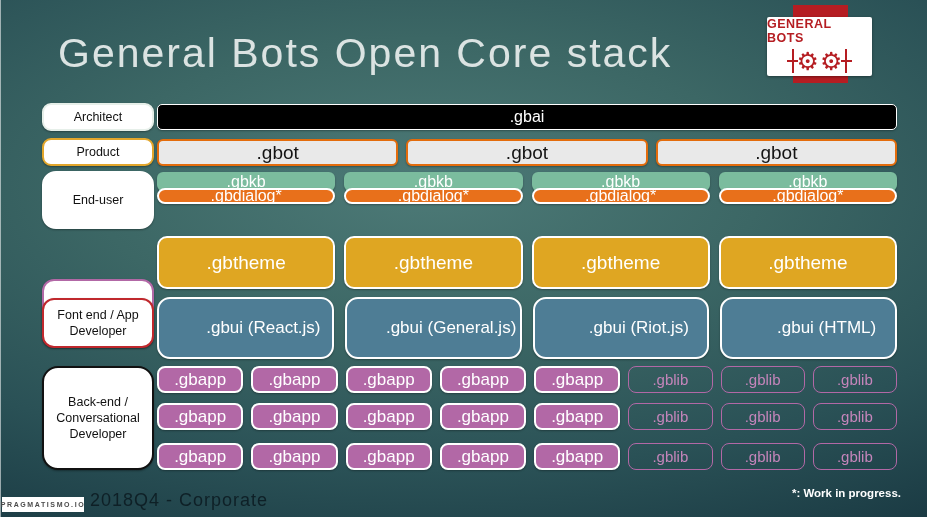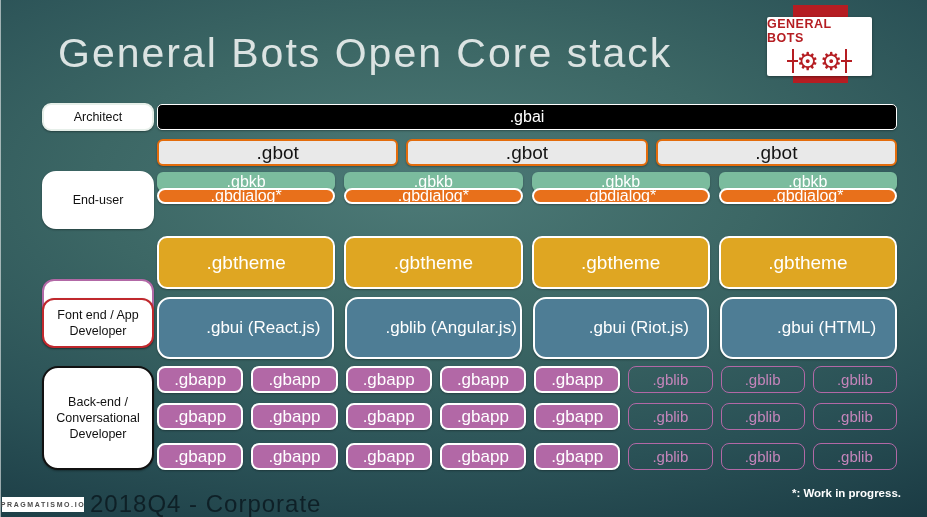--- a/index.html
+++ b/index.html
@@ -64,21 +64,21 @@
   .gbui{background:#4e7d95;border:2.5px solid #fff;color:#fff;font-size:17px;border-radius:13px;padding-left:36px;}
   .gbapp{background:#b268a6;border:2px solid #fff;color:#fff;font-size:17px;border-radius:8px;}
   .gblib{background:transparent;border:1.5px solid #b268a6;color:#c585bb;font-size:15px;border-radius:8px;box-shadow:none;}
 
   
   .brand-badge{
     position:absolute;left:2px;top:497px;width:82px;height:15px;background:#fff;
     display:flex;align-items:center;justify-content:center;
     font-size:7px;font-weight:bold;letter-spacing:1.6px;color:#4a4a4a;
   }
-  .edition{position:absolute;left:90px;top:490px;font-size:24px;letter-spacing:1px;color:rgba(12,28,34,.9);}
+  .edition{position:absolute;left:90px;top:490px;font-size:18px;letter-spacing:1px;color:rgba(12,28,34,.9);}
   .wip-note{position:absolute;right:26px;top:487px;font-size:11.5px;font-weight:bold;color:#fff;}
 </style>
 </head>
 <body>
 
 <div class="slide">
   <div class="slide-edge"></div>
 
   <h1 class="title">General Bots Open Core stack</h1>
 
@@ -87,20 +87,21 @@
     <div class="logo-word">GENERAL BOTS</div>
     <div class="logo-gears">
       <span class="gear-tick left"></span>
       <span class="gear-glyph">⚙</span>
       <span class="gear-glyph">⚙</span>
       <span class="gear-tick right"></span>
     </div>
   </div>
 
   <div class="rlabel lbl-architect">Architect</div>
+  <div class="rlabel lbl-product">Product</div>
   <div class="rlabel lbl-enduser">End-user</div>
   <div class="rlabel lbl-designers">CSS &amp; PS Designers</div>
   <div class="rlabel lbl-frontend">Font end / App Developer</div>
   <div class="rlabel lbl-backend">Back-end / Conversational Developer</div>
 
   <div class="strip st-gbai">
     <div class="box gbai">.gbai</div>
   </div>
 
   <div class="strip st-gbot">
@@ -125,21 +126,21 @@
 
   <div class="strip st-gbtheme">
     <div class="box gbtheme">.gbtheme</div>
     <div class="box gbtheme">.gbtheme</div>
     <div class="box gbtheme">.gbtheme</div>
     <div class="box gbtheme">.gbtheme</div>
   </div>
 
   <div class="strip st-gbui">
     <div class="box gbui">.gbui (React.js)</div>
-    <div class="box gbui">.gblib (Angular.js)</div>
+    <div class="box gbui">.gbui (General.js)</div>
     <div class="box gbui">.gbui (Riot.js)</div>
     <div class="box gbui">.gbui (HTML)</div>
   </div>
 
   <div class="strip st-app1">
     <div class="box gbapp">.gbapp</div>
     <div class="box gbapp">.gbapp</div>
     <div class="box gbapp">.gbapp</div>
     <div class="box gbapp">.gbapp</div>
     <div class="box gbapp">.gbapp</div>

